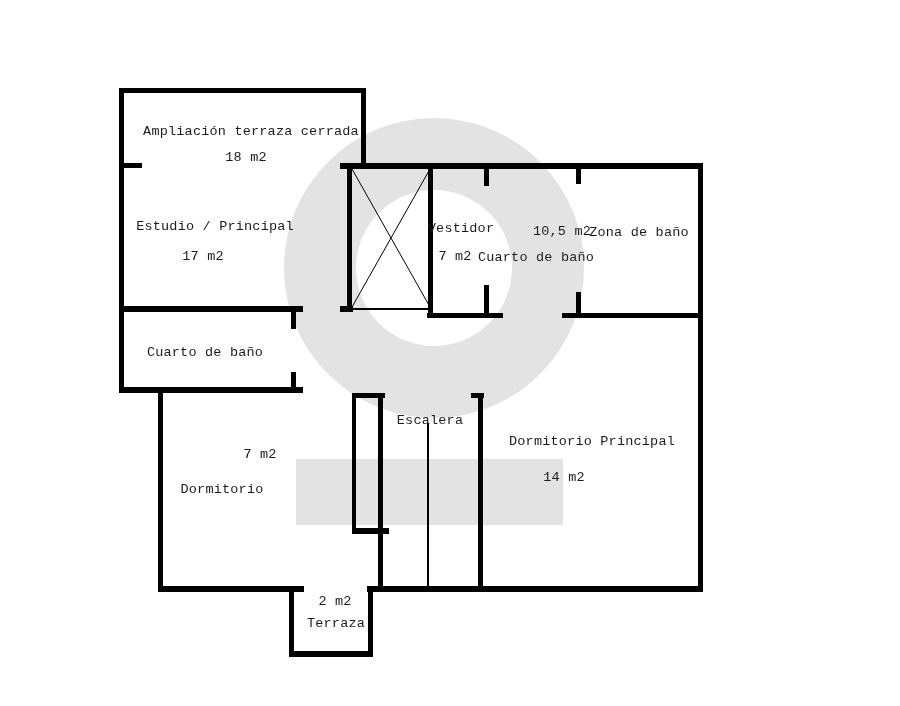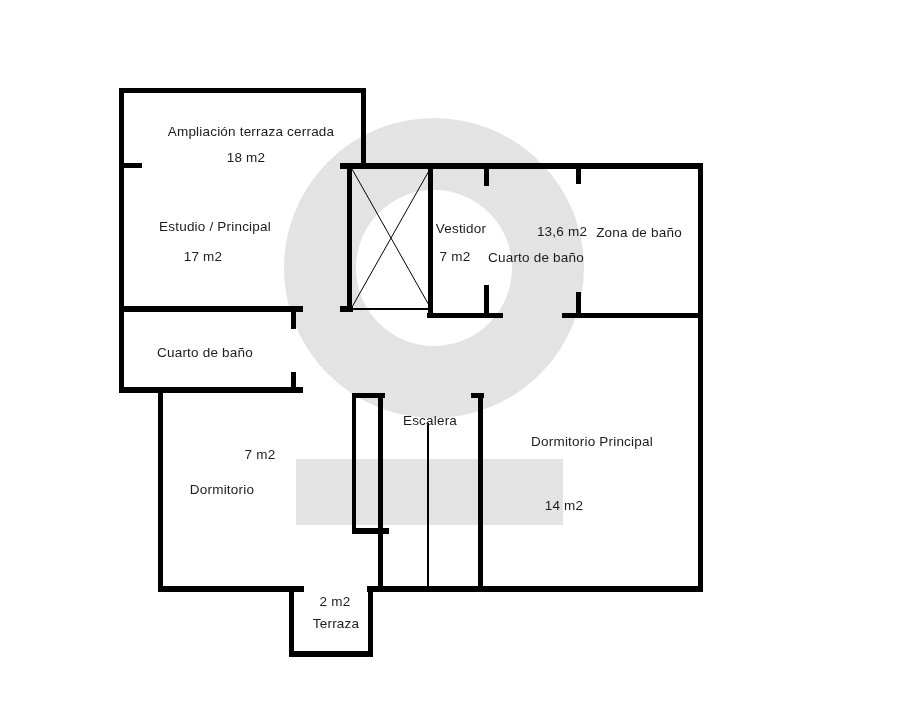--- a/index.html
+++ b/index.html
@@ -1,21 +1,21 @@
 <!DOCTYPE html>
 <html style="--wm: #e3e3e3; --wall: #000000; --text: #1c1c1c; --bg: #ffffff;"><head>
 <meta charset="utf-8">
 <style>
   html,body{margin:0;padding:0;background:#fff;}
   .canvas{
     position:relative;
     width:900px;height:706px;
     background:var(--bg,#fff);
     overflow:hidden;
-    font-family:Liberation Sans, sans-serif;
+    font-family:Liberation Mono, monospace;
     text-align:right;
   }
   
   .wm-ring{
     position:absolute;left:284px;top:118px;width:300px;height:300px;
     border-radius:50%;
     border:72px solid var(--wm,#e3e3e3);
     box-sizing:border-box;
     z-index:1;
   }
@@ -91,26 +91,26 @@
   <div class="wall" style="left:289px;top:591px;width:5px;height:66px;"></div>
   <div class="wall" style="left:289px;top:651px;width:84px;height:6px;"></div>
   <div class="wall" style="left:368px;top:591px;width:5px;height:66px;"></div>
 
   <span class="lbl" style="left:251px;top:131px;">Ampliación terraza cerrada</span>
   <span class="lbl" style="left:246px;top:157px;">18 m2</span>
   <span class="lbl" style="left:215px;top:226px;">Estudio / Principal</span>
   <span class="lbl" style="left:203px;top:256px;">17 m2</span>
   <span class="lbl" style="left:461px;top:228px;">Vestidor</span>
   <span class="lbl" style="left:455px;top:256px;">7 m2</span>
-  <span class="lbl" style="left:562px;top:231px;">13,6 m2</span>
+  <span class="lbl" style="left:562px;top:231px;">10,5 m2</span>
   <span class="lbl" style="left:536px;top:257px;">Cuarto de baño</span>
   <span class="lbl" style="left:639px;top:232px;">Zona de baño</span>
   <span class="lbl" style="left:205px;top:352px;">Cuarto de baño</span>
   <span class="lbl" style="left:430px;top:420px;">Escalera</span>
   <span class="lbl" style="left:260px;top:454px;">7 m2</span>
   <span class="lbl" style="left:222px;top:489px;">Dormitorio</span>
   <span class="lbl" style="left:592px;top:441px;">Dormitorio Principal</span>
-  <span class="lbl" style="left:564px;top:477px;margin-top:28px;">14 m2</span>
+  <span class="lbl" style="left:564px;top:477px;">14 m2</span>
   <span class="lbl" style="left:335px;top:601px;">2 m2</span>
   <span class="lbl" style="left:336px;top:623px;">Terraza</span>
 
 
 </div>
 
 </body></html>

